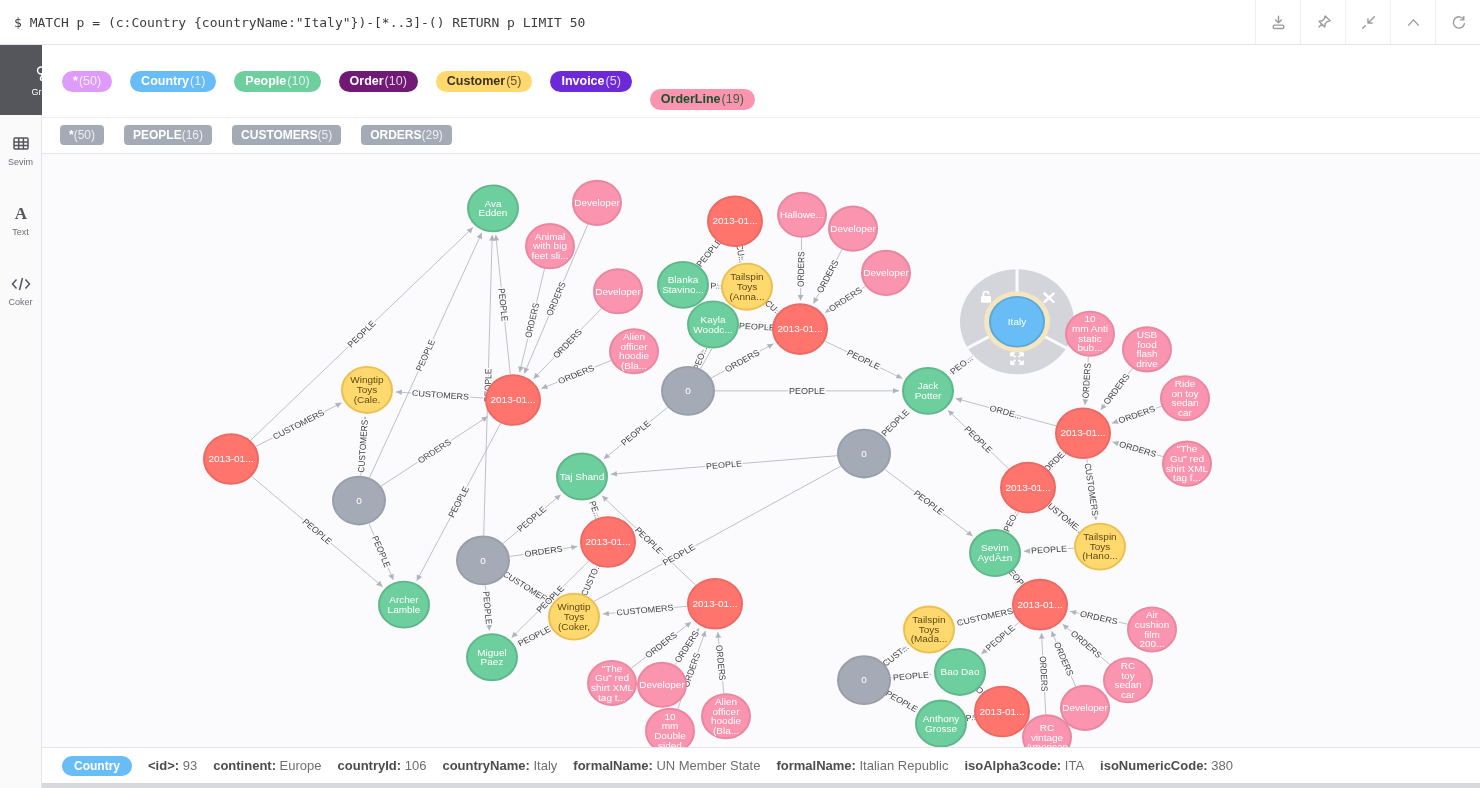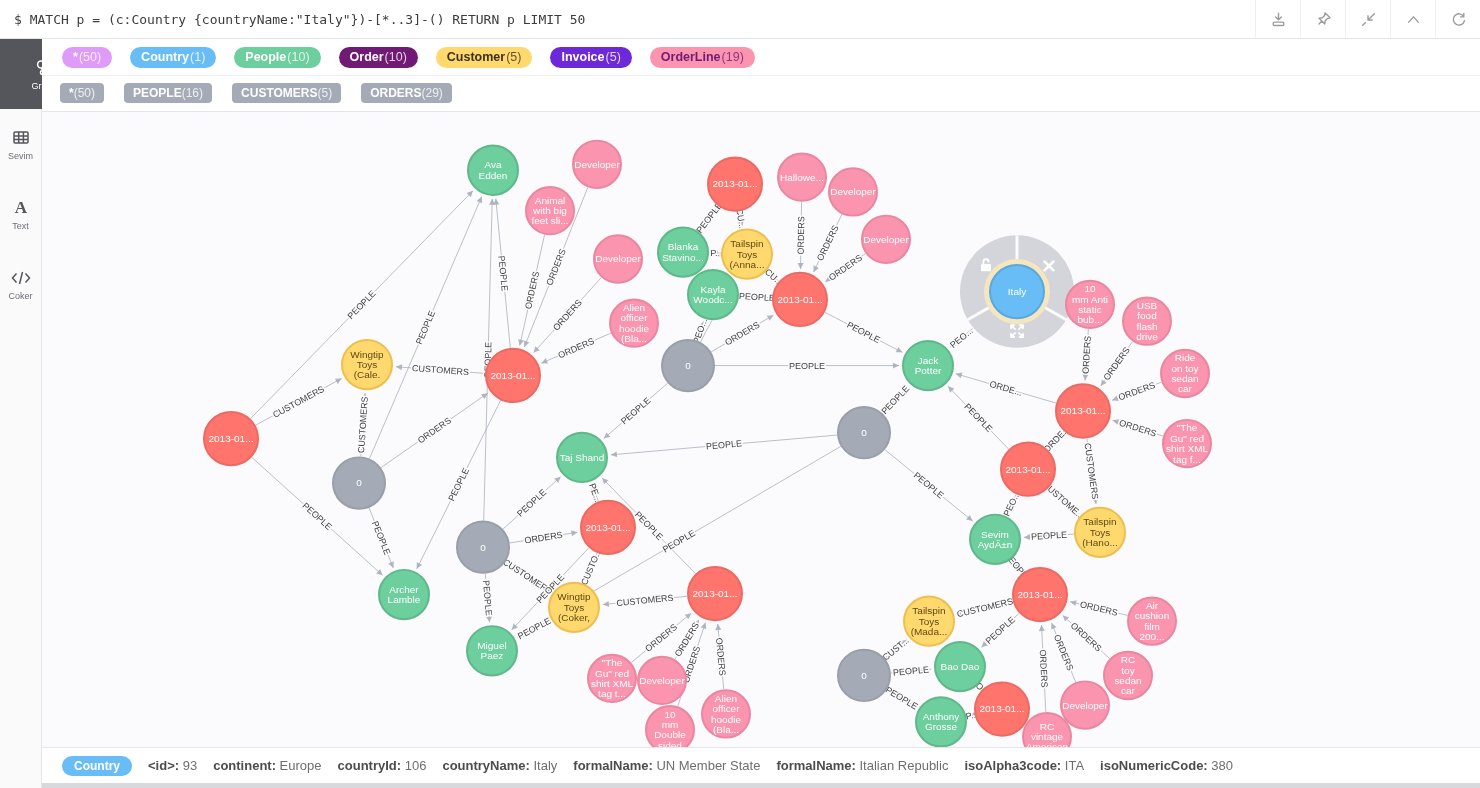--- a/index.html
+++ b/index.html
@@ -1,21 +1,21 @@
 <!DOCTYPE html>
 <html><head>
 <meta charset="utf-8">
 <style>
   * { margin:0; padding:0; box-sizing:border-box; }
   html,body { width:1480px; height:788px; overflow:hidden; background:#fff;
     font-family:"Liberation Sans","DejaVu Sans",sans-serif; }
   .app { width:1480px; height:788px; display:flex; flex-direction:column; }
 
   
-  .querybar { height:39px; background:#fff; border-bottom:1px solid #e3e5e8;
+  .querybar { height:45px; background:#fff; border-bottom:1px solid #e3e5e8;
     display:flex; align-items:center; }
   .query-text { flex:1; padding-left:14px; font-family:"DejaVu Sans Mono","Liberation Mono",monospace;
     font-size:13px; color:#3c3c3c; white-space:pre; }
   .qicons { display:flex; height:100%; }
   .qicon { width:45px; height:100%; display:flex; align-items:center; justify-content:center;
     border-left:1px solid #efeff2; cursor:pointer; }
   .qicon svg { stroke:#9b9b9b; fill:none; stroke-width:1.3; stroke-linecap:round; stroke-linejoin:round; }
 
   
   .main { flex:1; display:flex; min-height:0; }
@@ -142,21 +142,21 @@
               <span class="cnt">(10)</span>
             </span>
             <span class="pill" style="background: rgb(255, 216, 110); color: rgb(59, 48, 32);">
               <span>Customer</span>
               <span class="cnt">(5)</span>
             </span>
             <span class="pill" style="background: #6d28d9; color: rgb(255, 255, 255);">
               <span>Invoice</span>
               <span class="cnt">(5)</span>
             </span>
-            <span class="pill" style="background: rgb(251, 149, 175); color: #701a75;">
+            <span class="pill" style="background: rgb(251, 149, 175); color: #14532d; margin-top: 36px;">
               <span>OrderLine</span>
               <span class="cnt">(19)</span>
             </span>
           </div>
         <div class="lrow2">
             <span class="rpill">
               <span>*</span>
               <span class="cnt">(50)</span>
             </span>
             <span class="rpill">

